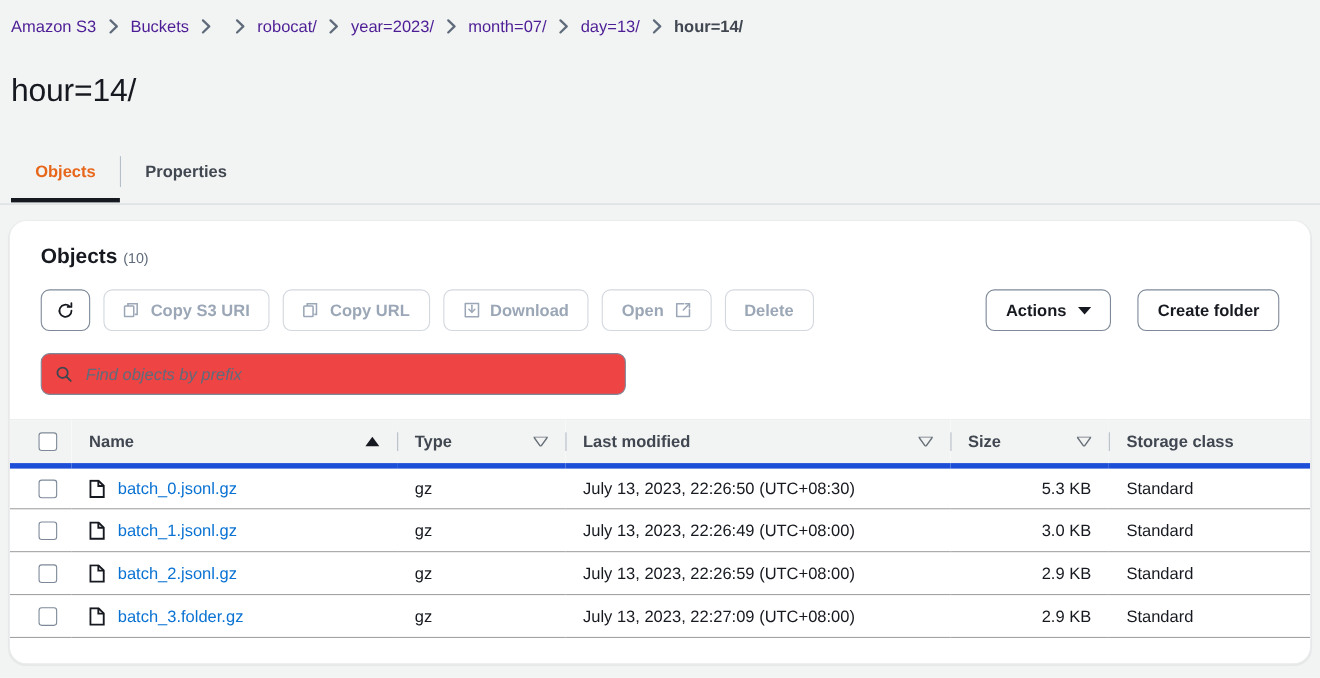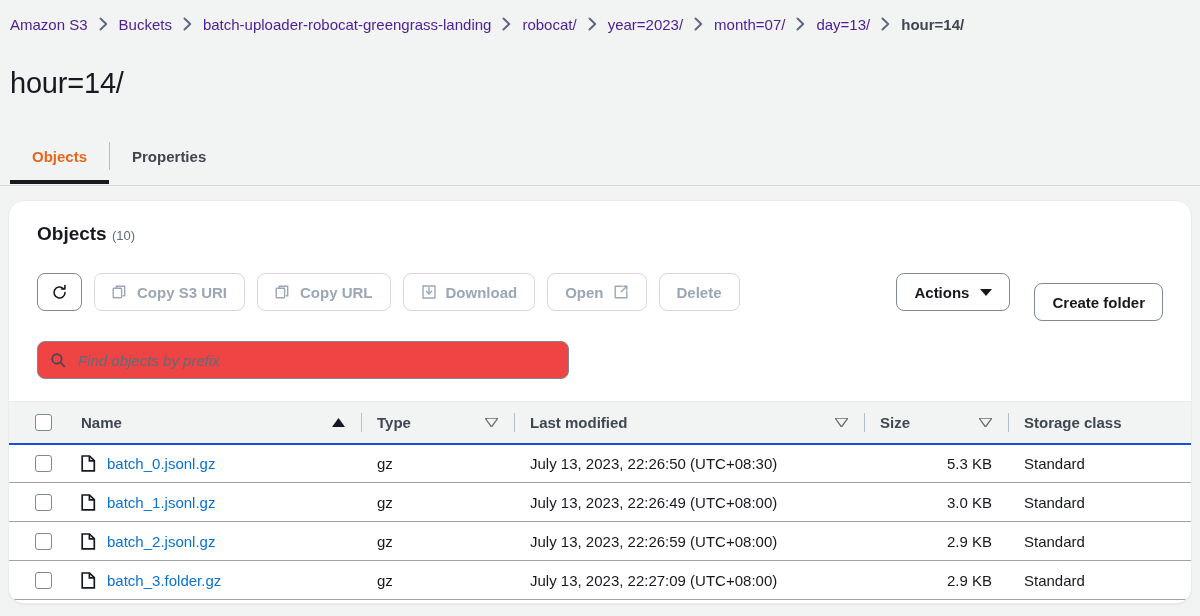--- a/index.html
+++ b/index.html
@@ -184,21 +184,21 @@
   table { width: 100%; border-collapse: collapse; table-layout: fixed; }
   thead th {
     background: #f2f3f3;
     font-size: 15px;
     font-weight: 700;
     color: #414750;
     text-align: left;
     height: 42px;
     padding: 0;
     border-top: 1px solid #e9ebed;
-    border-bottom: 2px solid #1d4ed8;
+    border-bottom: 5px solid #1d4ed8;
     position: relative;
   }
   thead th.divided::before {
     content: "";
     position: absolute;
     left: 0; top: 11px; bottom: 11px;
     width: 1px;
     background: #b6bec9;
   }
   .th-inner {
@@ -258,21 +258,20 @@
       <svg width="9" height="14" viewBox="0 0 9 14" fill="none" stroke="#5f6b7a" stroke-width="2" stroke-linecap="round" stroke-linejoin="round">
         <polyline points="1.5,1.5 7.2,7 1.5,12.5"></polyline>
       </svg>
     </span>
     <a class="crumb-link">Buckets</a>
     <span class="crumb-sep">
       <svg width="9" height="14" viewBox="0 0 9 14" fill="none" stroke="#5f6b7a" stroke-width="2" stroke-linecap="round" stroke-linejoin="round">
         <polyline points="1.5,1.5 7.2,7 1.5,12.5"></polyline>
       </svg>
     </span>
-    <a class="crumb-link">batch-uploader-robocat-greengrass-landing</a>
     <span class="crumb-sep">
       <svg width="9" height="14" viewBox="0 0 9 14" fill="none" stroke="#5f6b7a" stroke-width="2" stroke-linecap="round" stroke-linejoin="round">
         <polyline points="1.5,1.5 7.2,7 1.5,12.5"></polyline>
       </svg>
     </span>
     <a class="crumb-link">robocat/</a>
     <span class="crumb-sep">
       <svg width="9" height="14" viewBox="0 0 9 14" fill="none" stroke="#5f6b7a" stroke-width="2" stroke-linecap="round" stroke-linejoin="round">
         <polyline points="1.5,1.5 7.2,7 1.5,12.5"></polyline>
       </svg>
@@ -359,21 +358,21 @@
               <path d="M8.6 2.2H2.2v11.6h11.6V7.4"></path>
               <polyline points="10.3,2.2 13.8,2.2 13.8,5.7"></polyline>
               <line x1="13.8" y1="2.2" x2="8.2" y2="7.8"></line>
             </svg>
           </span>
         </button><button class="btn disabled" disabled="">
           <span>Delete</span>
         </button><button class="btn" style="margin-left: auto;">
           <span>Actions</span>
           <span class="caret"></span>
-        </button><button class="btn" style="margin-left: 12px; margin-top: 20px;">
+        </button><button class="btn" style="margin-left: 12px;">
           <span>Create folder</span>
         </button></div>
   </div>
 
   <div class="search-wrap">
     <div class="search-box">
       <span>
         <svg width="16" height="16" viewBox="0 0 16 16" fill="none" stroke="#414750" stroke-width="1.7" stroke-linecap="round">
           <circle cx="6.9" cy="6.9" r="4.7"></circle>
           <line x1="10.5" y1="10.5" x2="14.3" y2="14.3"></line>

